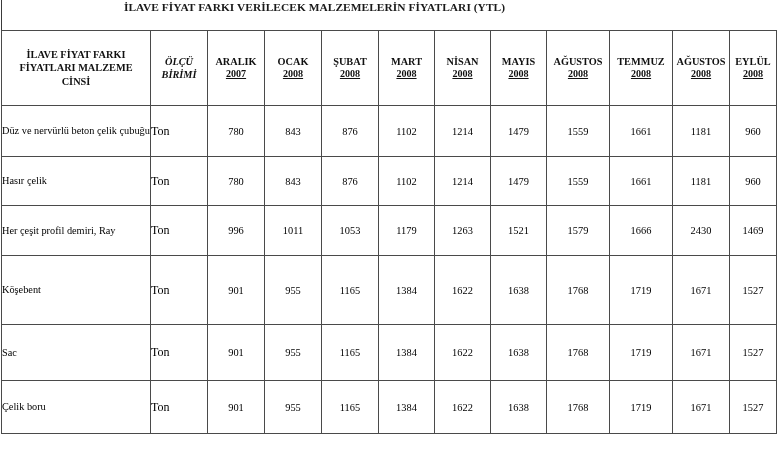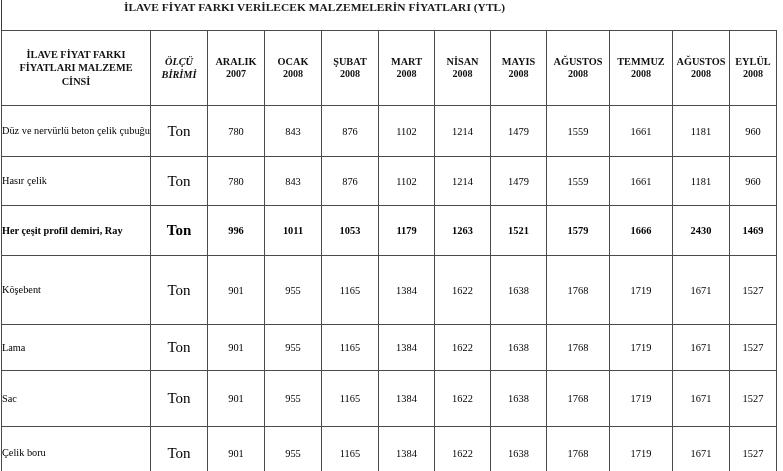--- a/index.html
+++ b/index.html
@@ -76,45 +76,45 @@
     font-size: 10.1px;
     line-height: 1.42;
     padding: 0 6px;
   }
   th.head-unit {
     font-size: 10.3px;
     line-height: 1.42;
     font-style: italic;
   }
   .hdr-month { display: block; }
-  .hdr-year  { display: block; font-size: 10.1px; }
+  .hdr-year  { display: block; font-size: 10.1px; text-decoration: underline; }
 
   
   td.cell-material {
     text-align: left;
     padding: 0 4px 0 4px;
     font-size: 10.3px;
     line-height: 1.3;
     font-weight: normal;
   }
   td.cell-unit {
-    text-align: center;
-    font-size: 15px;
+    text-align: left;
+    font-size: 12px;
     font-weight: normal;
   }
   td.cell-value {
     text-align: center;
     font-size: 10.4px;
     font-weight: bold;
   }
 
   
   tr.r0 td { height: 50px; }
   tr.r1 td { height: 48px; }
-  tr.r2 td { height: 49px; font-weight: bold; }
+  tr.r2 td { height: 49px; }
   tr.r3 td { height: 68px; }
   tr.r4 td { height: 45px; }
   tr.r5 td { height: 55px; }
   tr.r6 td { height: 52px; }
 </style>
 </head>
 <body>
 
 <div class="page-edge-rule"></div>
 
@@ -239,57 +239,43 @@
         <td class="cell-value">955</td>
         <td class="cell-value">1165</td>
         <td class="cell-value">1384</td>
         <td class="cell-value">1622</td>
         <td class="cell-value">1638</td>
         <td class="cell-value">1768</td>
         <td class="cell-value">1719</td>
         <td class="cell-value">1671</td>
         <td class="cell-value">1527</td>
       </tr>
-      <tr class="r4">
-        <td class="cell-material">Lama</td>
+      <tr class="r5">
+        <td class="cell-material">Sac</td>
         <td class="cell-unit">Ton</td>
         <td class="cell-value">901</td>
         <td class="cell-value">955</td>
         <td class="cell-value">1165</td>
         <td class="cell-value">1384</td>
         <td class="cell-value">1622</td>
         <td class="cell-value">1638</td>
         <td class="cell-value">1768</td>
         <td class="cell-value">1719</td>
         <td class="cell-value">1671</td>
         <td class="cell-value">1527</td>
       </tr>
-      <tr class="r5">
-        <td class="cell-material">Sac</td>
+      <tr class="r6">
+        <td class="cell-material">Çelik boru</td>
         <td class="cell-unit">Ton</td>
         <td class="cell-value">901</td>
         <td class="cell-value">955</td>
         <td class="cell-value">1165</td>
         <td class="cell-value">1384</td>
         <td class="cell-value">1622</td>
         <td class="cell-value">1638</td>
         <td class="cell-value">1768</td>
         <td class="cell-value">1719</td>
         <td class="cell-value">1671</td>
         <td class="cell-value">1527</td>
       </tr>
-      <tr class="r6">
-        <td class="cell-material">Çelik boru</td>
-        <td class="cell-unit">Ton</td>
-        <td class="cell-value">901</td>
-        <td class="cell-value">955</td>
-        <td class="cell-value">1165</td>
-        <td class="cell-value">1384</td>
-        <td class="cell-value">1622</td>
-        <td class="cell-value">1638</td>
-        <td class="cell-value">1768</td>
-        <td class="cell-value">1719</td>
-        <td class="cell-value">1671</td>
-        <td class="cell-value">1527</td>
-      </tr>
     </tbody>
   </table>
 </div>
 
 </body></html>

